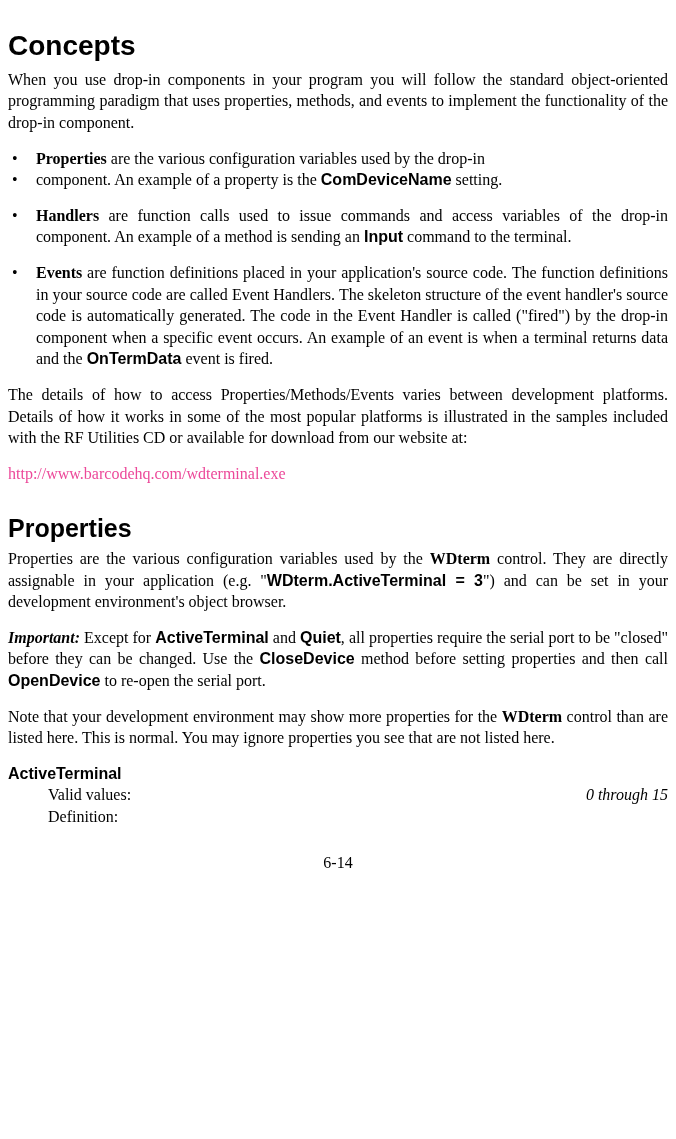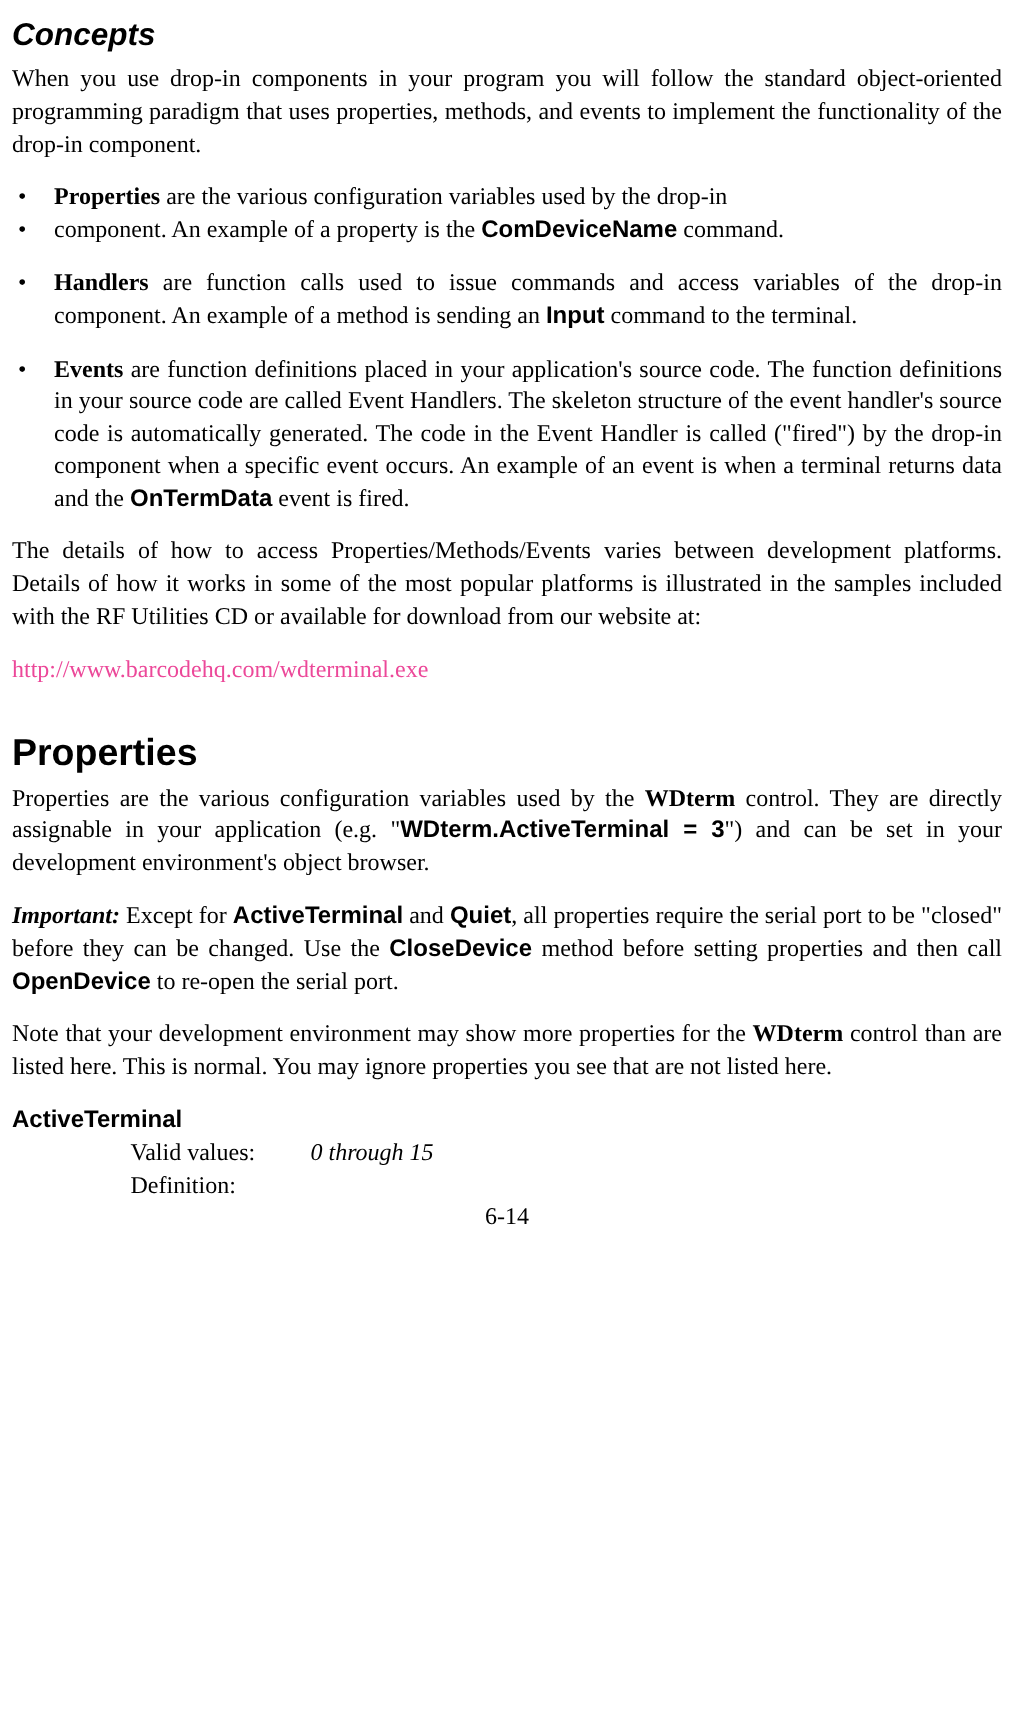--- a/index.html
+++ b/index.html
@@ -9,23 +9,22 @@
       color: #000;
       background: #fff;
       width: 676px;
       margin: 0;
       padding: 10px 8px;
       box-sizing: border-box;
     }
     h2 {
       font-family: Arial, Helvetica, sans-serif;
       font-weight: bold;
-      font-size: 21px;
-      margin: 0 0 4px 0;
-      font-style: italic;
+      font-size: 28px;
+      margin: 17px 0 4px 0;
     }
     h1 {
       font-family: Arial, Helvetica, sans-serif;
       font-weight: bold;
       font-size: 25px;
       margin: 28px 0 2px 0;
     }
     p {
       margin: 0 0 14px 0;
       text-align: justify;
@@ -60,42 +59,42 @@
       font-size: 16px;
       margin: 0;
     }
     .prop-row {
       display: flex;
       padding-left: 40px;
     }
     .prop-label {
       width: 120px;
       flex-shrink: 0;
-      margin-left: 39px;
     }
     .prop-value {
       flex: 1;
     }
-    .italic { font-style: italic; }
+    .italic { font-style: italic; text-align: right; }
     .bold { font-weight: bold; }
     .page-num {
       text-align: center;
+      margin-top: 24px;
     }
     a { color: #ec4899; text-decoration: none; }
   </style>
 </head>
 <body>
 
 <h2>Concepts</h2>
 
 <p>When you use drop-in components in your program you will follow the standard object-oriented programming paradigm that uses properties, methods, and events to implement the functionality of the drop-in component.</p>
 
 <ul>
   <li><span class="bold">Properties</span><span> are the various configuration variables used by the drop-in</span></li>
-  <li><span>component. An example of a property is the </span><span class="sans">ComDeviceName</span><span> command.</span></li>
+  <li><span>component. An example of a property is the </span><span class="sans">ComDeviceName</span><span> setting.</span></li>
   <li class="gap"><span class="bold">Handlers</span><span> are function calls used to issue commands and access variables of the drop-in component. An example of a method is sending an </span><span class="sans">Input</span><span> command to the terminal.</span></li>
   <li class="gap"><span class="bold">Events</span><span> are function definitions placed in your application's source code. The function definitions in your source code are called Event Handlers. The skeleton structure of the event handler's source code is automatically generated. The code in the Event Handler is called ("fired") by the drop-in component when a specific event occurs. An example of an event is when a terminal        returns data and the </span><span class="sans">OnTermData</span><span> event is fired.</span></li>
 </ul>
 
 <p>The details of how to access Properties/Methods/Events varies between development platforms. Details of how it works in some of the most popular platforms is illustrated in the samples included with the RF Utilities CD or available for download from our website at:</p>
 
 <p style="text-align:left"><a>http://www.barcodehq.com/wdterminal.exe</a></p>
 
 <h1>Properties</h1>
 

